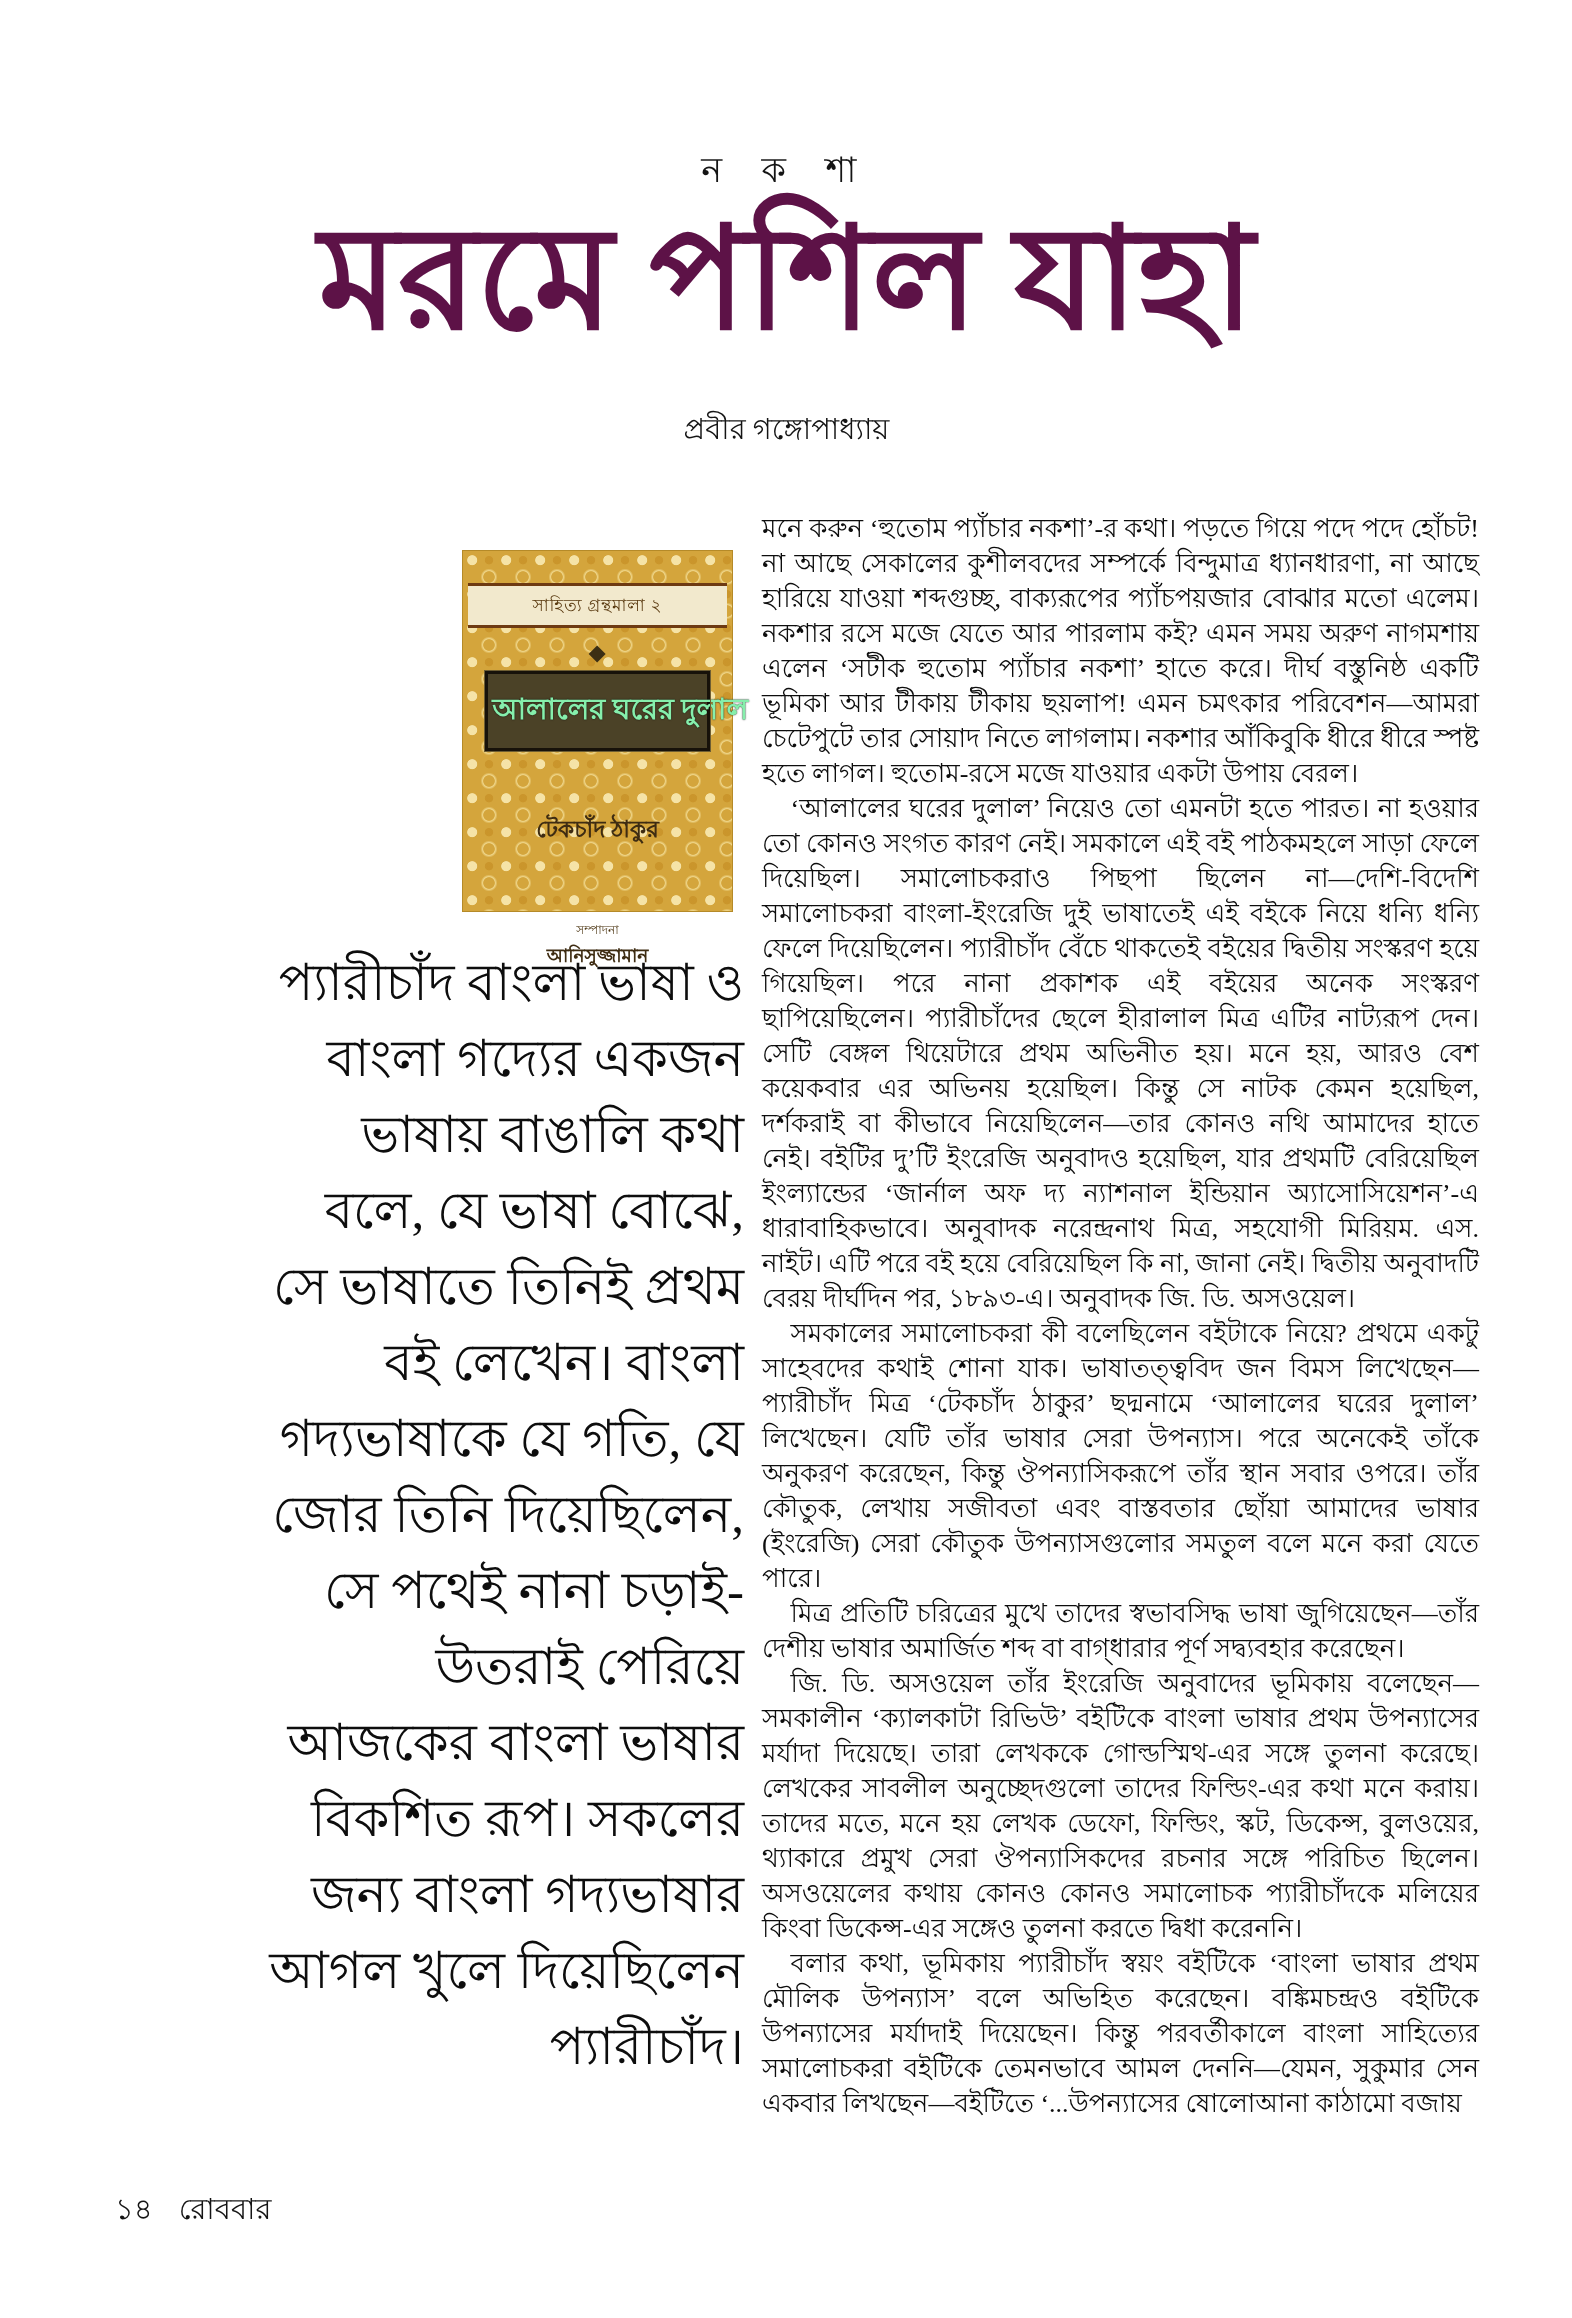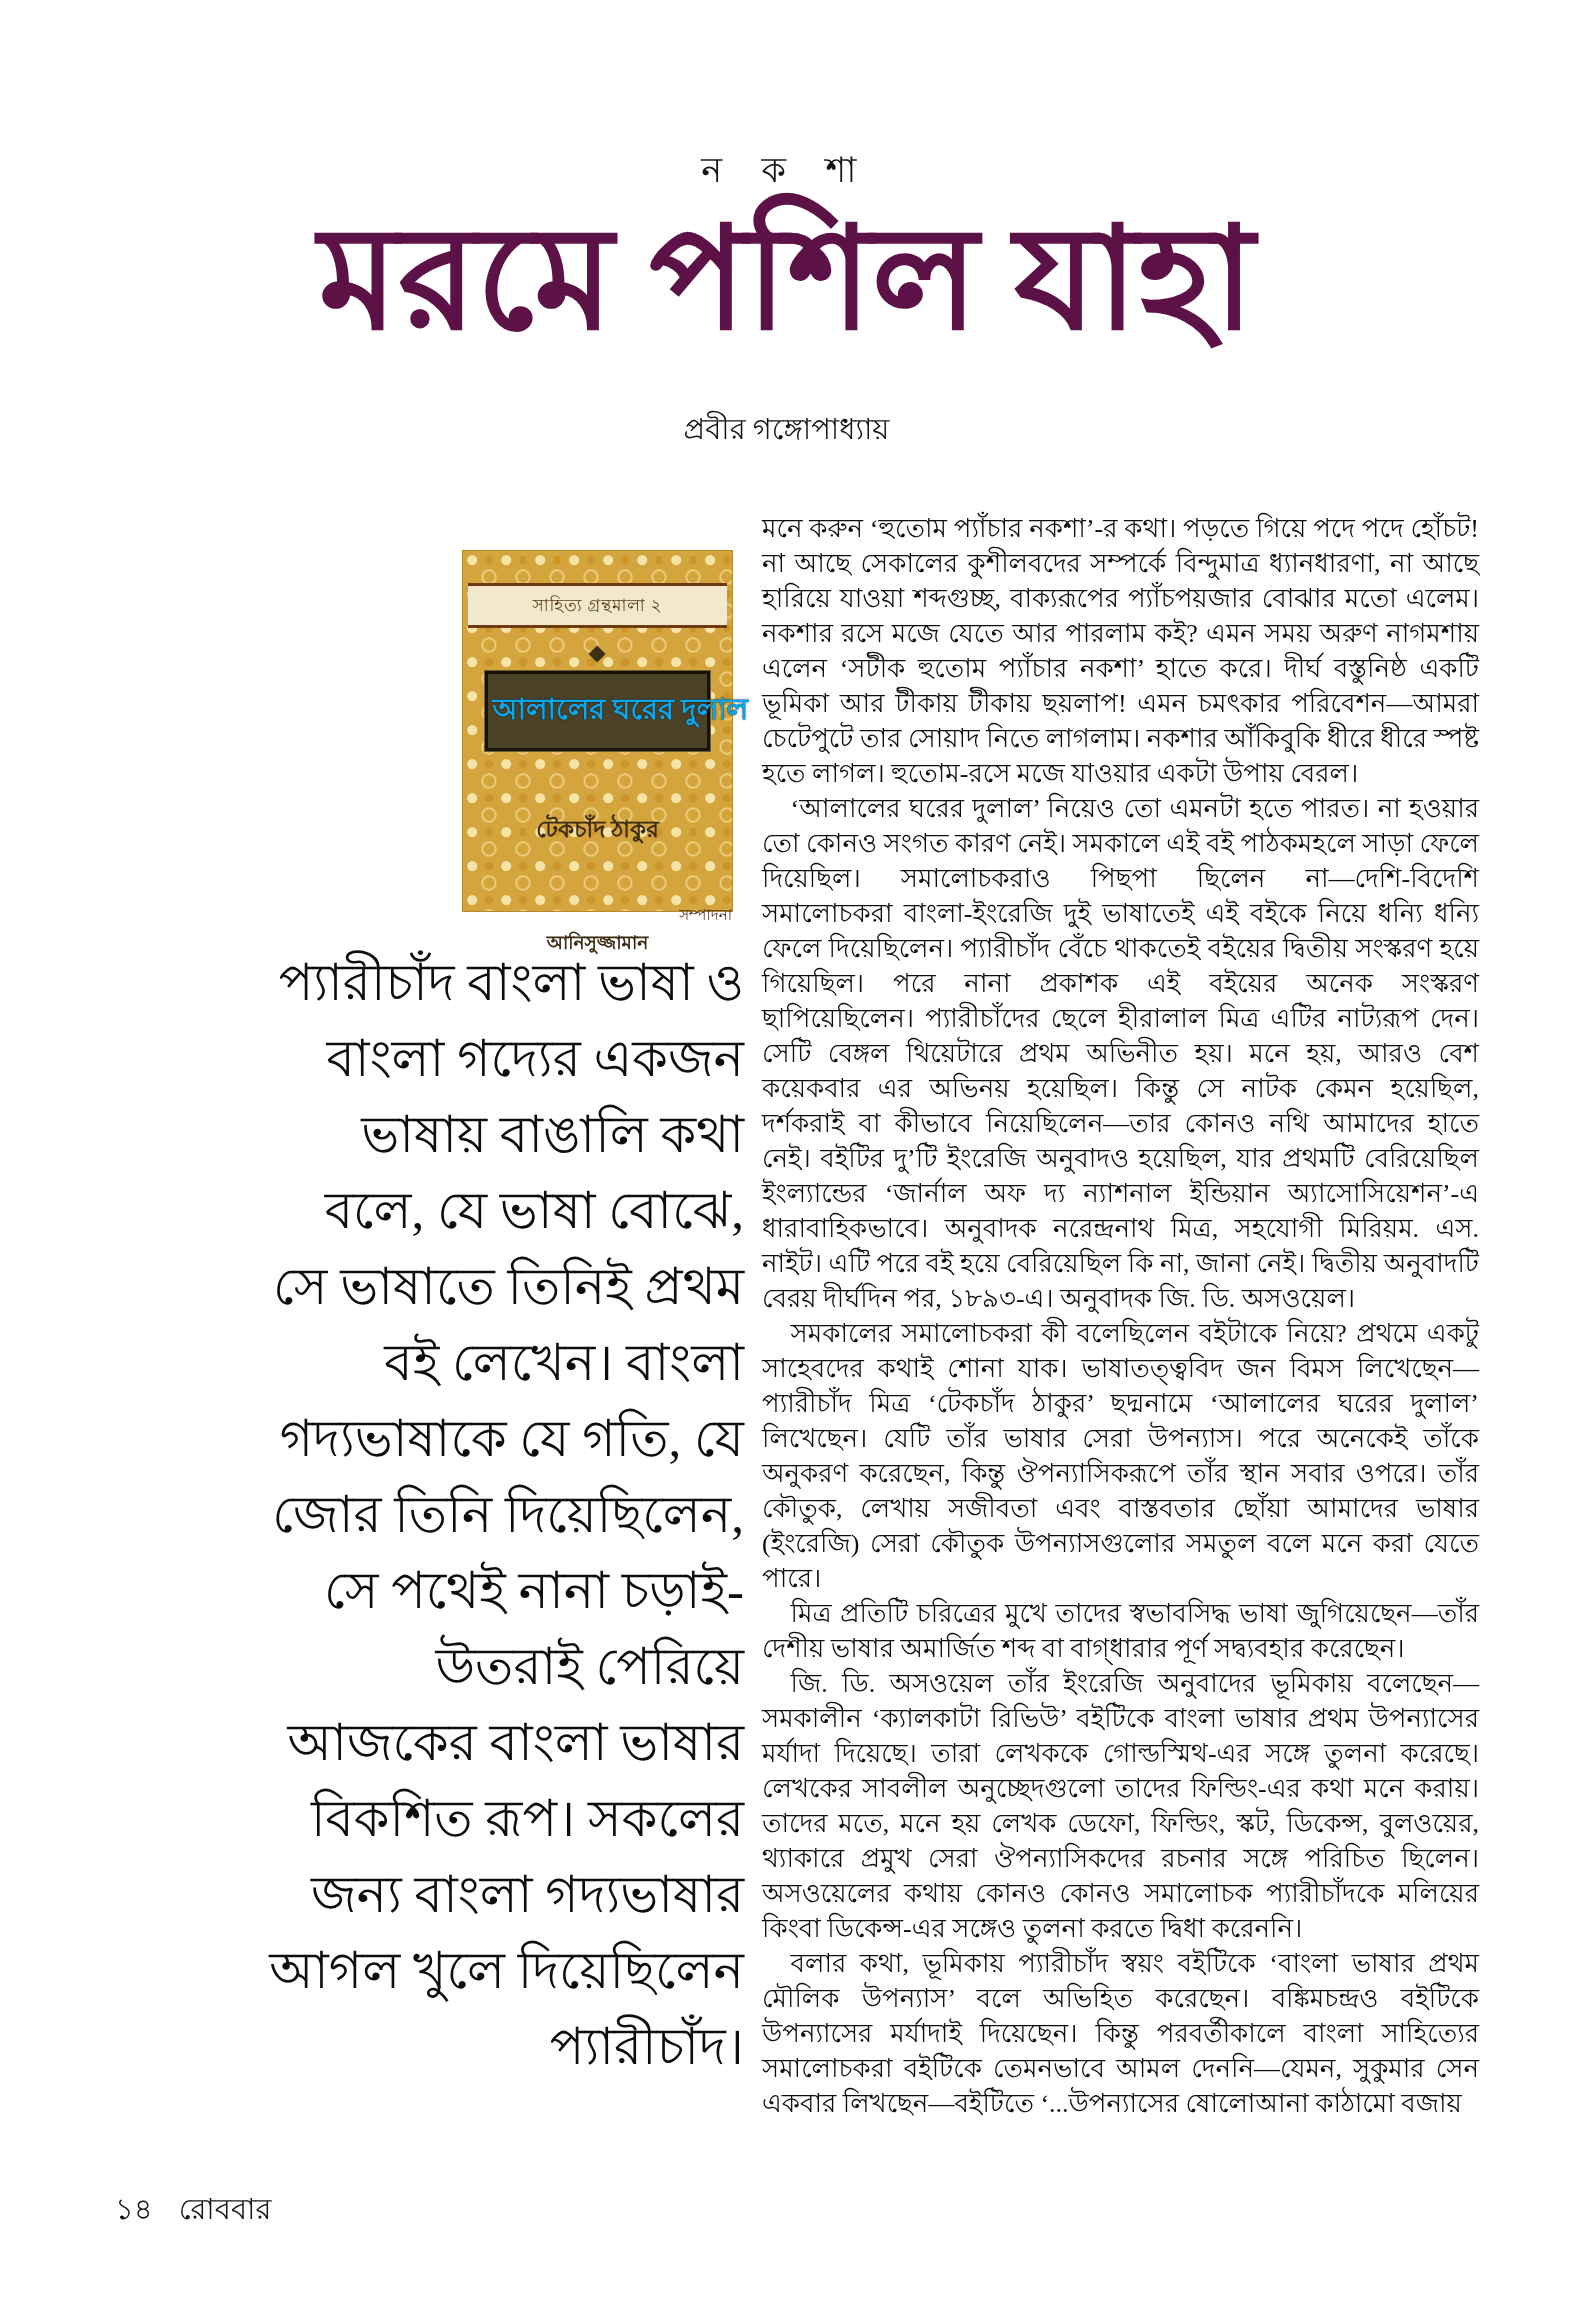--- a/index.html
+++ b/index.html
@@ -63,31 +63,31 @@
   }
   .cover-titlebox{
     margin:10.8px 21.6px 0 21.6px;
     background:#4b4227;
     border:3.8px solid #17120a;
     outline:1.5px solid #6e5e33;
     text-align:center;
     padding:12.3px 4.6px;
   }
   .cover-titlebox .cover-title{
-    color:#0ea5e9;font-size:29px;font-weight:bold;
+    color:#86efac;font-size:29px;font-weight:bold;
     text-shadow:0 0 1.5px #000;
     white-space:nowrap;
   }
   .cover-author{
     margin-top:60px;text-align:center;
     font-size:23px;font-weight:bold;color:#3e2c12;
   }
   .cover-editor-label{
-    margin-top:53px;text-align:right;
-    font-size:15px;color:#4a3310;
+    margin-top:71px;text-align:center;
+    font-size:12px;color:#4a3310;
   }
   .cover-editor{
     margin-top:1.5px;text-align:center;
     font-size:18.5px;font-weight:bold;color:#3e2c12;
   }
   
   .pullquote{
     position:absolute;left:91px;top:945px;width:653px;
     text-align:right;
     font-size:51px;line-height:76px;

